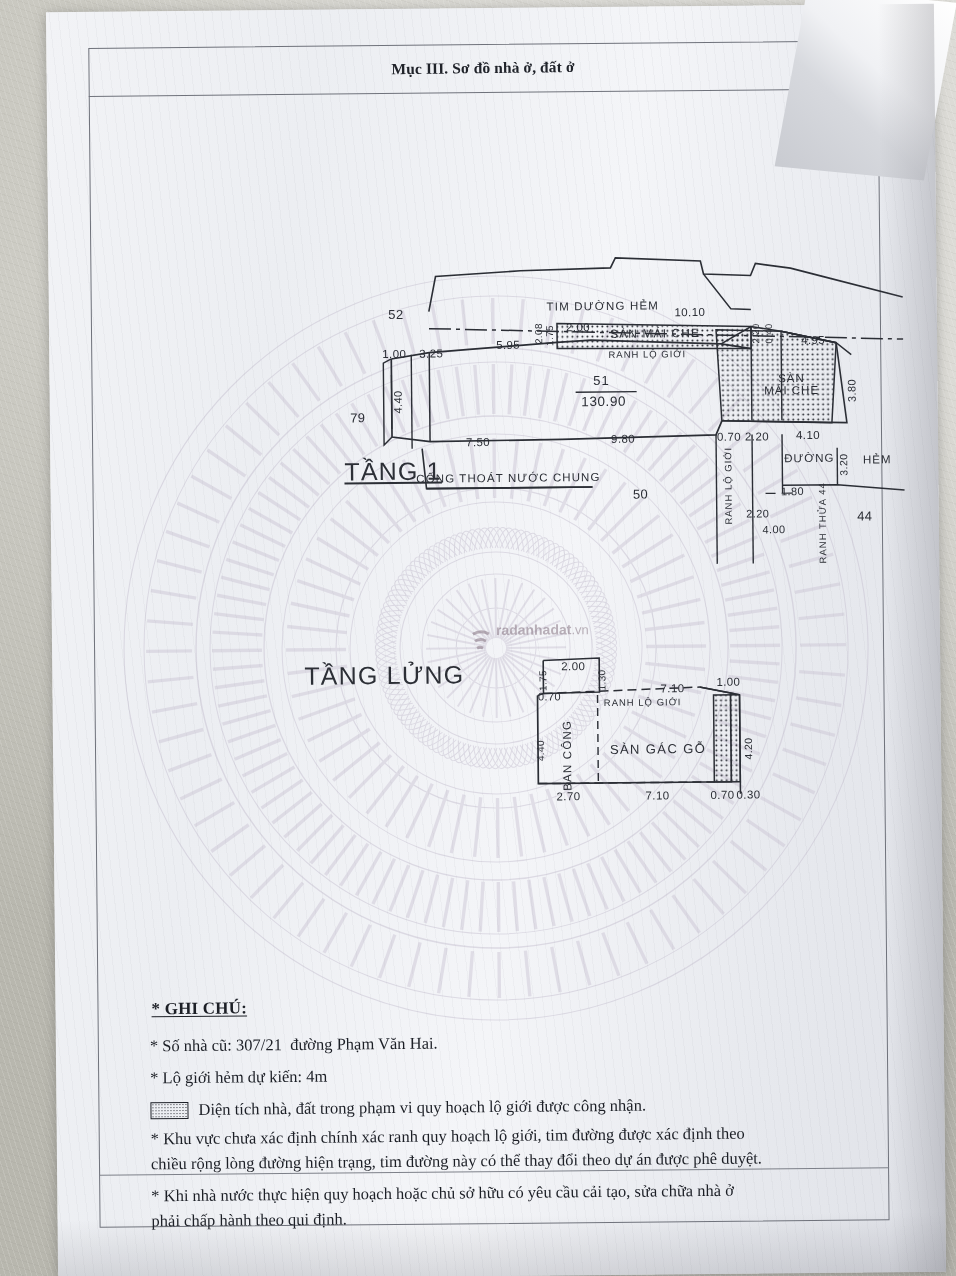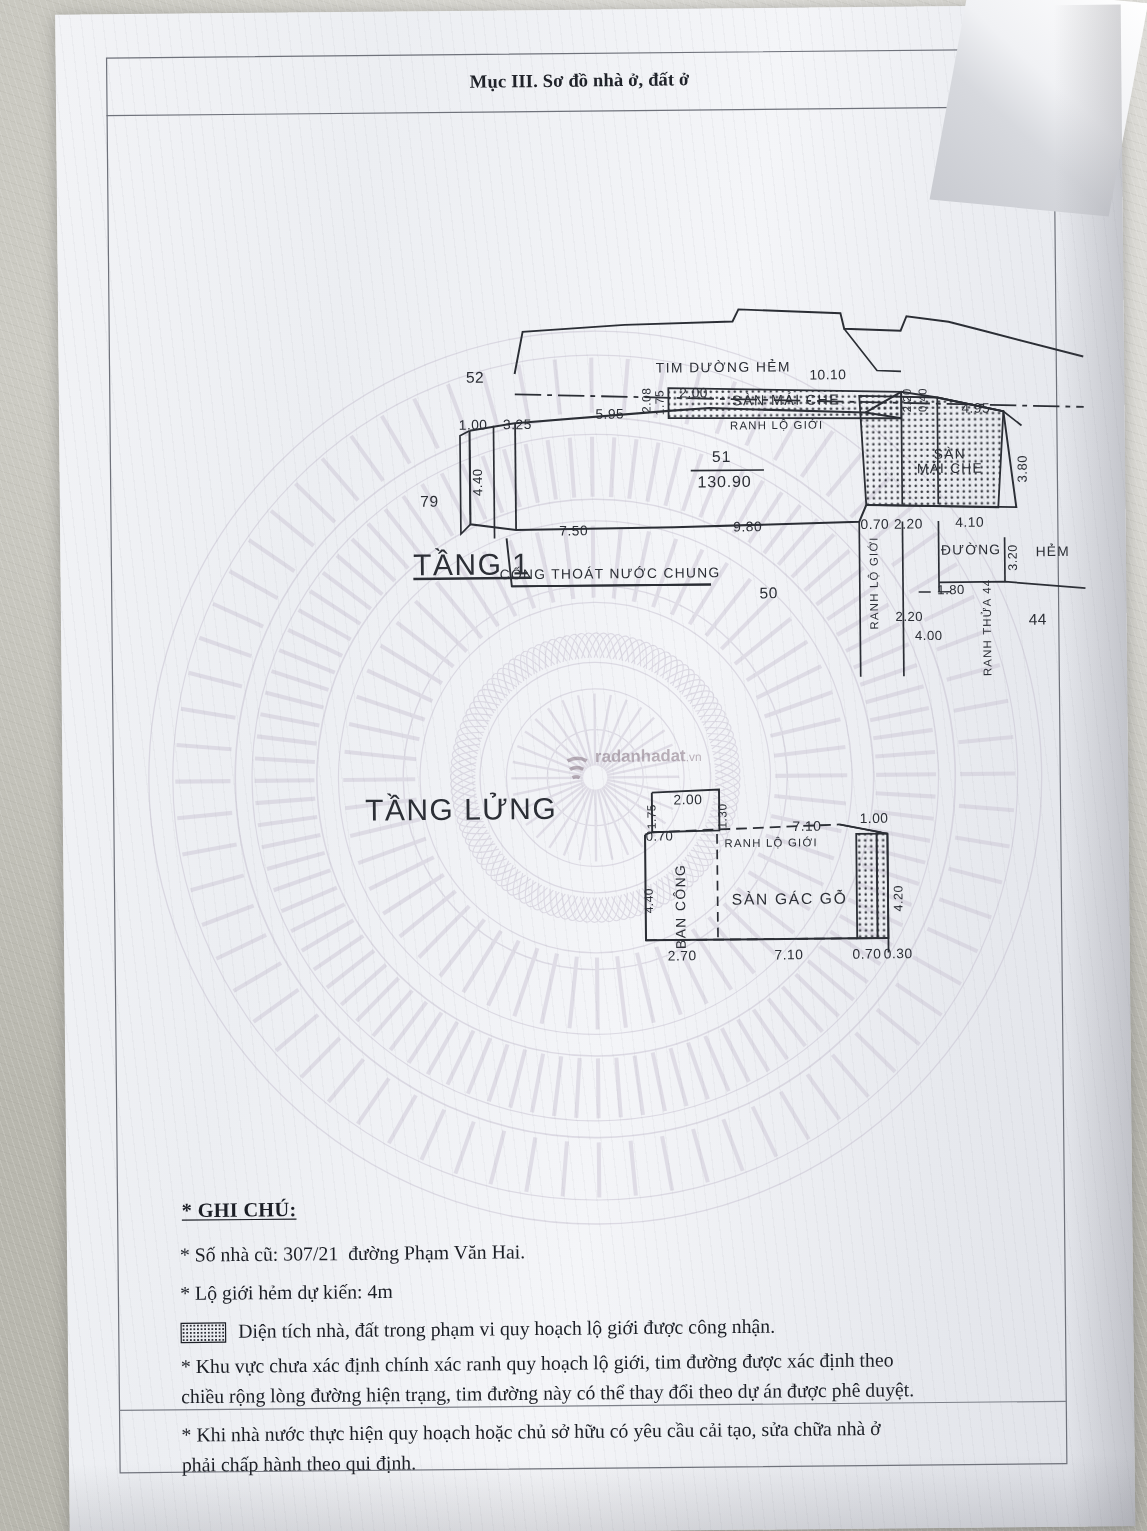--- a/index.html
+++ b/index.html
@@ -59,21 +59,21 @@
   
   .floor-label{position:absolute;font-family:"Liberation Sans",sans-serif;
       font-size:25px;letter-spacing:1.2px;color:#2c2f36;}
   #lbl-t1{left:252px;top:412px;text-decoration:underline;}
   #lbl-tl{left:210px;top:616px;}
 
   
   .logo{position:absolute;left:375px;top:578px;width:112px;height:40px;
       opacity:.5;color:#8d7a86;font-family:"Liberation Sans",sans-serif;}
   .logo .lg-txt{position:absolute;left:27px;top:1px;font-size:14px;line-height:15px;font-weight:700;color:#7d6a78;}
-  .logo .lg-txt small{font-size:10px;font-weight:400;}
+  .logo .lg-txt small{font-size:13px;font-weight:400;}
   .logo .lg-mark{position:absolute;left:0;top:4px;}
 
   
   .notes{position:absolute;left:52px;top:952px;width:700px;color:#1c1f26;}
   .n-head{font-size:17px;font-weight:700;letter-spacing:.2px;margin:0 0 14px 2px;}
   .n-head u{text-decoration:underline;text-underline-offset:2px;margin-top:15px;}
   .n-line{font-size:16.5px;line-height:25px;margin:0 0 7px 0;white-space:pre-wrap;}
   .n-line.tight{margin:0;}
   .n-hatch-row{display:flex;align-items:flex-start;gap:10px;margin:6px 0 4px 0;}
   .swatch{flex:0 0 auto;width:36px;height:15px;margin-top:5px;border:1px solid #1c1f26;

